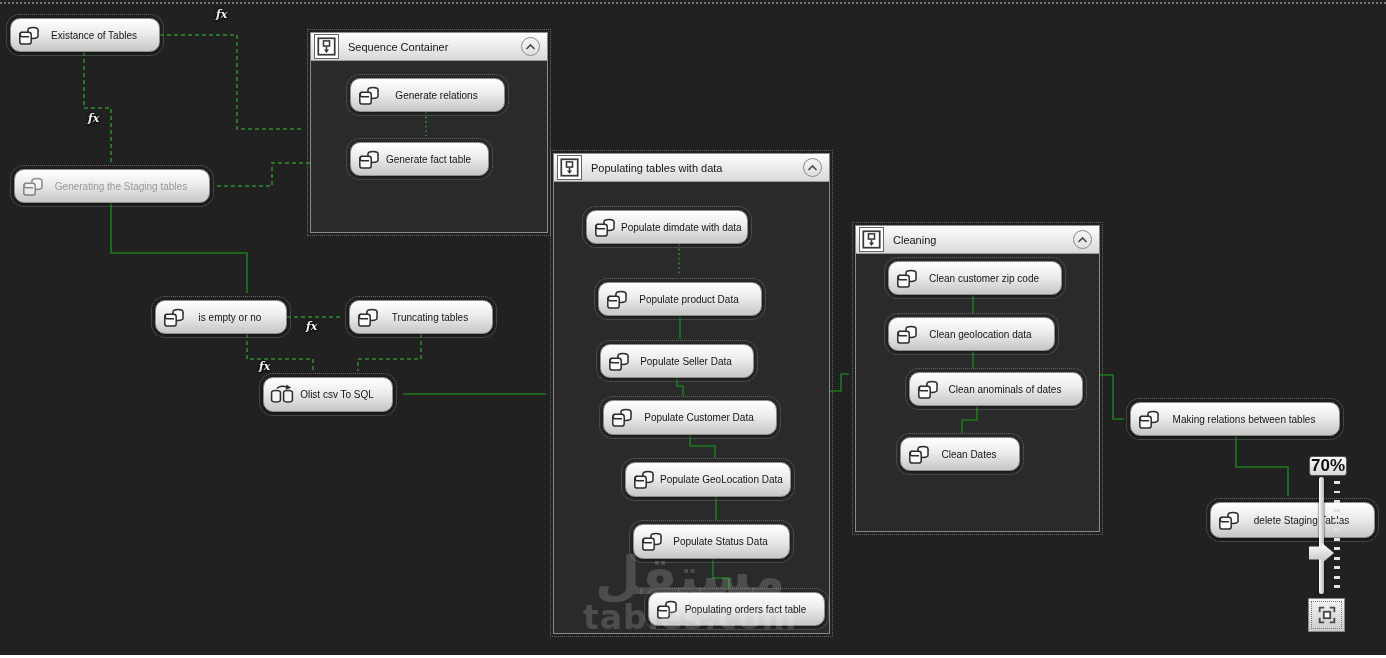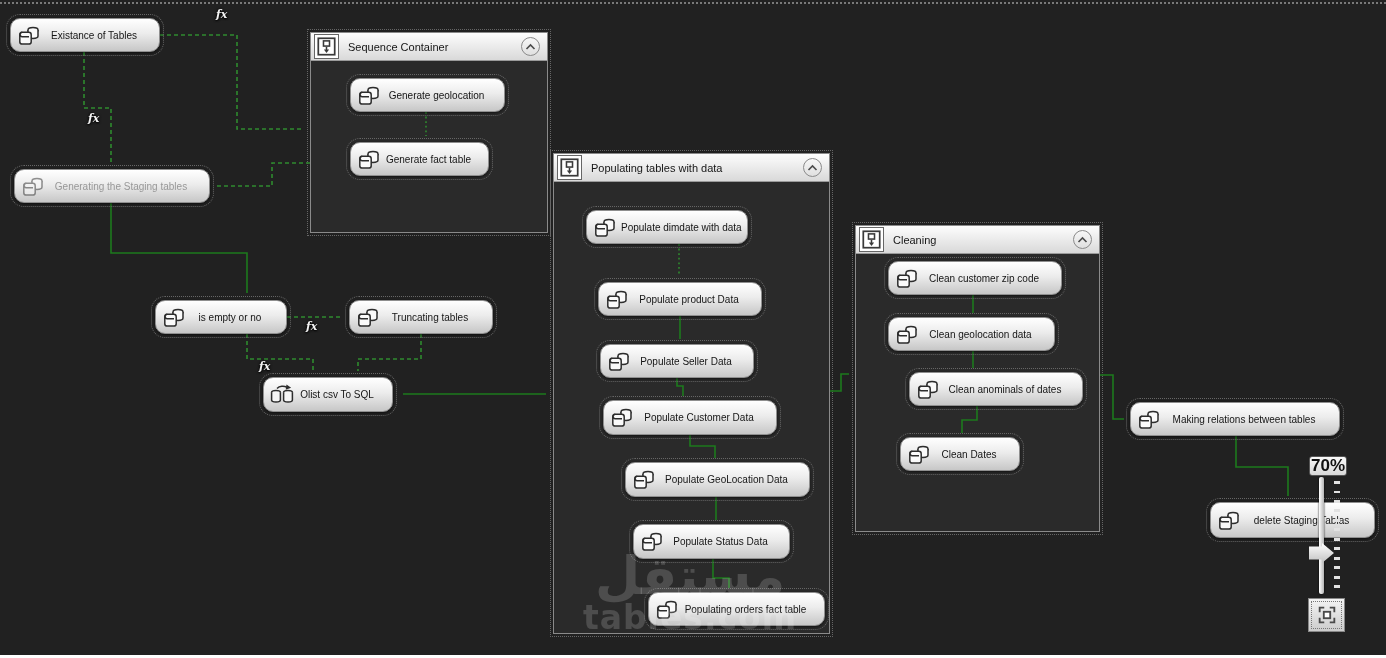--- a/index.html
+++ b/index.html
@@ -239,21 +239,21 @@
     <span class="task-icon">
         <svg width="24" height="23" viewBox="0 0 24 23">
           <g stroke="#2d2d2d" stroke-width="1.5" fill="#fafafa" stroke-linejoin="round">
             <ellipse cx="16" cy="6" rx="5" ry="2.4"></ellipse>
             <path d="M11 6 v6 c0 1.3 2.2 2.4 5 2.4 s5 -1.1 5 -2.4 V6"></path>
             <path d="M5.2 8.3 h6.6 a2.4 2.4 0 0 1 2.4 2.4 v7 a2.4 2.4 0 0 1 -2.4 2.4 H5.2 a2.4 2.4 0 0 1 -2.4 -2.4 v-7 a2.4 2.4 0 0 1 2.4 -2.4 z"></path>
             <path d="M5.2 8.3 a2.2 2.2 0 0 0 0 4.4 h6.8" fill="none"></path>
           </g>
         </svg>
       </span>
-    <span class="task-label">Generate geolocation</span>
+    <span class="task-label">Generate relations</span>
   </div>
 
   <div class="task" style="left:350px;top:142px;width:139px">
     <span class="task-icon">
         <svg width="24" height="23" viewBox="0 0 24 23">
           <g stroke="#2d2d2d" stroke-width="1.5" fill="#fafafa" stroke-linejoin="round">
             <ellipse cx="16" cy="6" rx="5" ry="2.4"></ellipse>
             <path d="M11 6 v6 c0 1.3 2.2 2.4 5 2.4 s5 -1.1 5 -2.4 V6"></path>
             <path d="M5.2 8.3 h6.6 a2.4 2.4 0 0 1 2.4 2.4 v7 a2.4 2.4 0 0 1 -2.4 2.4 H5.2 a2.4 2.4 0 0 1 -2.4 -2.4 v-7 a2.4 2.4 0 0 1 2.4 -2.4 z"></path>
             <path d="M5.2 8.3 a2.2 2.2 0 0 0 0 4.4 h6.8" fill="none"></path>
@@ -312,21 +312,21 @@
             <ellipse cx="16" cy="6" rx="5" ry="2.4"></ellipse>
             <path d="M11 6 v6 c0 1.3 2.2 2.4 5 2.4 s5 -1.1 5 -2.4 V6"></path>
             <path d="M5.2 8.3 h6.6 a2.4 2.4 0 0 1 2.4 2.4 v7 a2.4 2.4 0 0 1 -2.4 2.4 H5.2 a2.4 2.4 0 0 1 -2.4 -2.4 v-7 a2.4 2.4 0 0 1 2.4 -2.4 z"></path>
             <path d="M5.2 8.3 a2.2 2.2 0 0 0 0 4.4 h6.8" fill="none"></path>
           </g>
         </svg>
       </span>
     <span class="task-label">Populate Customer Data</span>
   </div>
 
-  <div class="task" style="left:625px;top:462px;width:185px;height:35px">
+  <div class="task" style="left:625px;top:462px;width:166px;height:35px">
     <span class="task-icon">
         <svg width="24" height="23" viewBox="0 0 24 23">
           <g stroke="#2d2d2d" stroke-width="1.5" fill="#fafafa" stroke-linejoin="round">
             <ellipse cx="16" cy="6" rx="5" ry="2.4"></ellipse>
             <path d="M11 6 v6 c0 1.3 2.2 2.4 5 2.4 s5 -1.1 5 -2.4 V6"></path>
             <path d="M5.2 8.3 h6.6 a2.4 2.4 0 0 1 2.4 2.4 v7 a2.4 2.4 0 0 1 -2.4 2.4 H5.2 a2.4 2.4 0 0 1 -2.4 -2.4 v-7 a2.4 2.4 0 0 1 2.4 -2.4 z"></path>
             <path d="M5.2 8.3 a2.2 2.2 0 0 0 0 4.4 h6.8" fill="none"></path>
           </g>
         </svg>
       </span>

